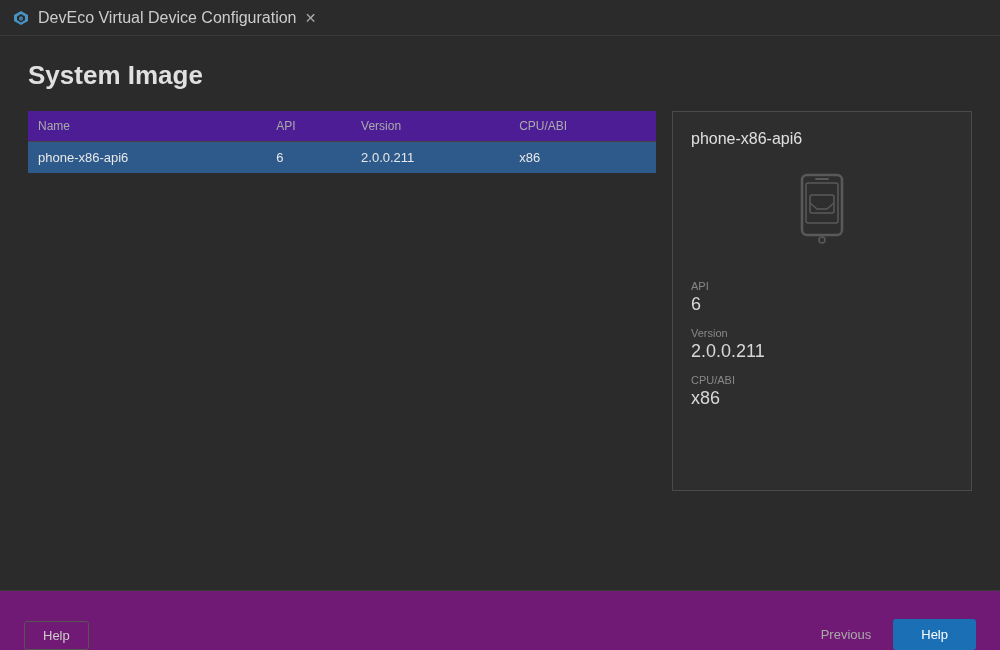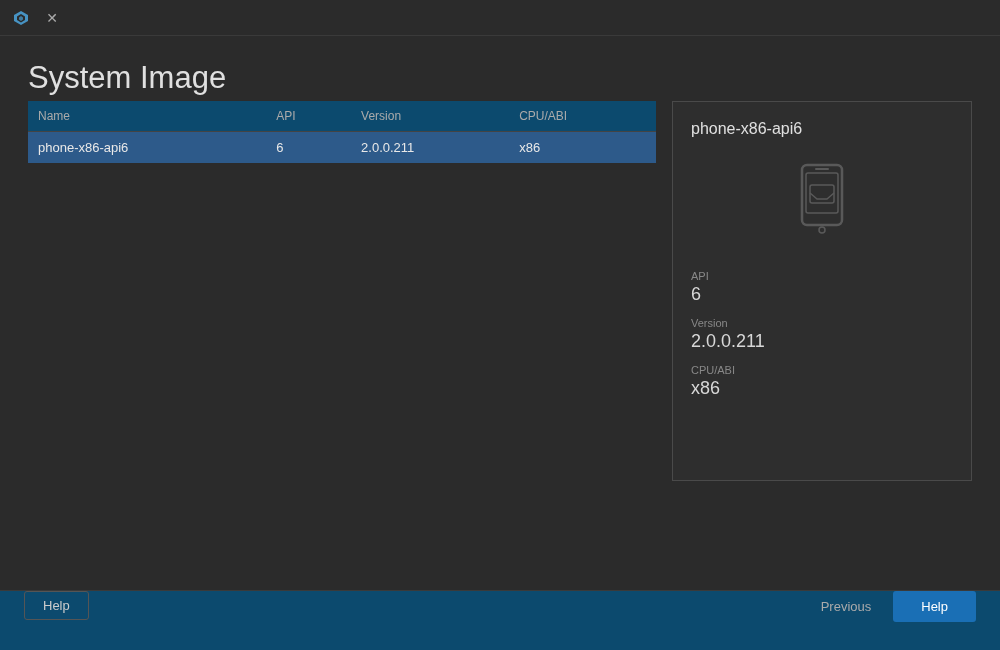--- a/index.html
+++ b/index.html
@@ -39,24 +39,24 @@
       border-radius: 3px;
     }
 
     
     #main-content {
       padding: 24px 28px 0 28px;
       height: calc(650px - 36px - 60px);
       overflow: hidden;
     }
     #page-heading {
-      font-size: 31px;
-      font-weight: 400;
+      font-size: 26px;
+      font-weight: 700;
       color: #e0e0e0;
-      margin-bottom: 5px;
+      margin-bottom: 20px;
     }
     
     #tab-bar {
       display: flex;
       border-bottom: 1px solid #444;
       margin-bottom: 0;
     }
     .tab {
       padding: 8px 14px;
       font-size: 13px;
@@ -81,21 +81,21 @@
     #table-panel {
       flex: 1;
       overflow: hidden;
     }
     #image-table {
       width: 100%;
       border-collapse: collapse;
       font-size: 13px;
     }
     #image-table thead tr {
-      background: #0c4a6e;
+      background: #4c1d95;
     }
     #image-table thead th {
       text-align: left;
       padding: 8px 10px;
       font-weight: 400;
       color: #aaaaaa;
       font-size: 12px;
       border-bottom: 1px solid #444;
     }
     #image-table tbody tr {
@@ -152,24 +152,24 @@
       font-size: 18px;
     }
 
     
     #footer {
       position: absolute;
       bottom: 0;
       left: 0;
       right: 0;
       height: 60px;
-      background: #0c4a6e;
+      background: #701a75;
       border-top: 1px solid #3a3a3a;
       display: flex;
-      align-items: flex-start;
+      align-items: flex-end;
       padding: 0 24px;
       margin-top: 24px;
     }
     #help-btn {
       background: transparent;
       border: 1px solid #555;
       color: #cccccc;
       padding: 6px 18px;
       font-size: 13px;
       cursor: pointer;
@@ -207,20 +207,21 @@
   </style>
 </head>
 <body>
 
 <div id="title-bar">
   <svg id="title-bar-logo" viewBox="0 0 18 18" fill="none">
     <polygon points="9,2 16,6 16,12 9,16 2,12 2,6" fill="#4a9fd4" opacity="0.9"></polygon>
     <polygon points="9,5 13,7.5 13,11 9,13.5 5,11 5,7.5" fill="#2b2b2b"></polygon>
     <polygon points="9,7 11,8.5 11,10.5 9,12 7,10.5 7,8.5" fill="#4a9fd4" opacity="0.7"></polygon>
   </svg>
+  <span>DevEco Virtual Device Configuration</span>
   <div id="close-btn">
     <span>✕</span>
   </div>
 </div>
 
 <div id="main-content">
   <h1 id="page-heading">System Image</h1>
 
 
   <div id="content-area">

